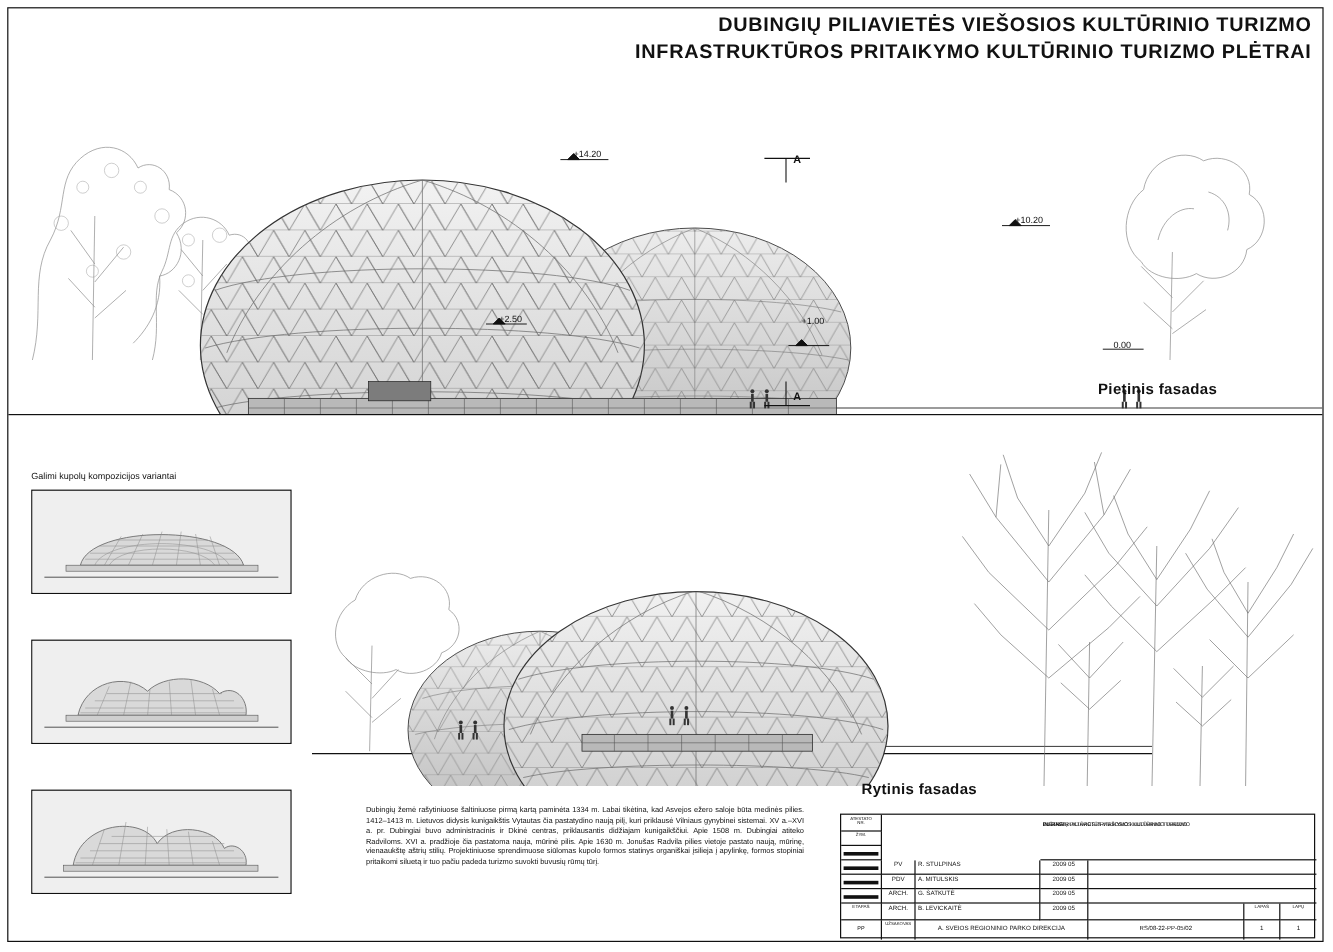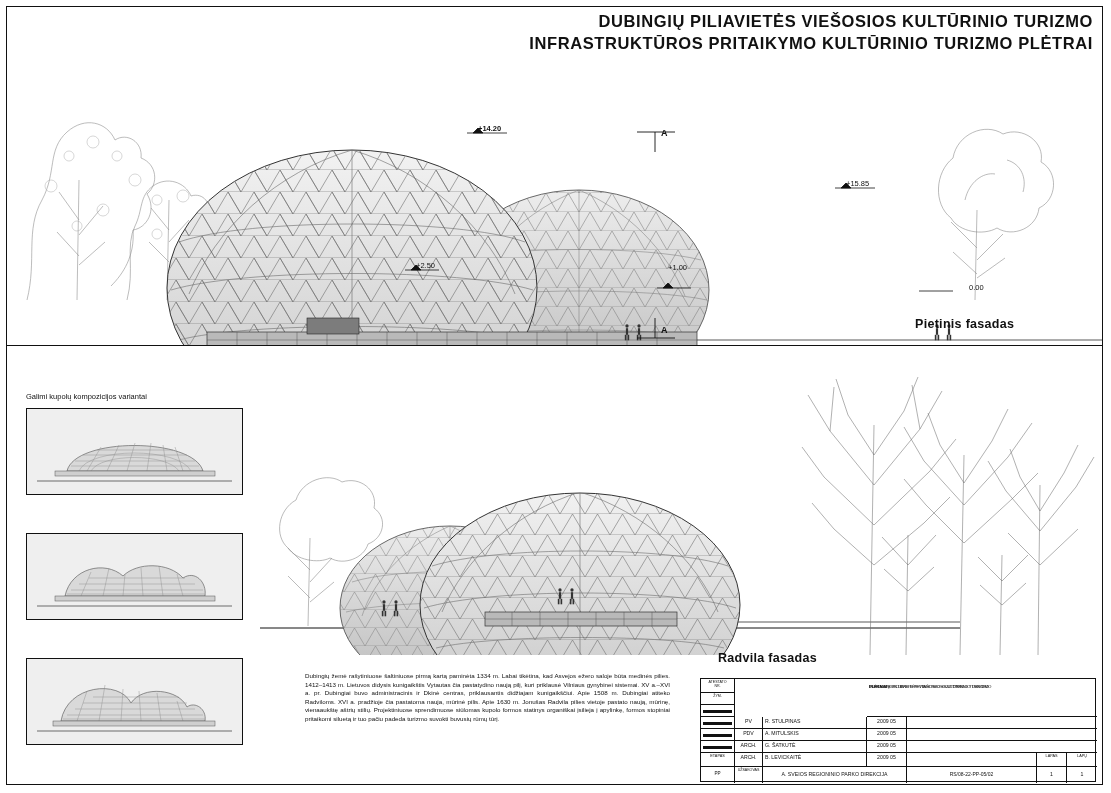--- a/index.html
+++ b/index.html
@@ -218,25 +218,25 @@
 
       <g stroke="#111" stroke-width="0.9">
         <line x1="630" y1="72" x2="668" y2="72"></line>
         <line x1="648" y1="72" x2="648" y2="92"></line>
         <line x1="630" y1="278" x2="668" y2="278"></line>
         <line x1="648" y1="258" x2="648" y2="278"></line>
       </g>
     </svg>
   </div>
 
-  <div class="lvl" style="left:478px;top:124px;font-weight:bold;">+14.20</div>
-  <div class="lvl" style="left:846px;top:179px;">+15.85</div>
+  <div class="lvl" style="left:478px;top:124px;">+14.20</div>
+  <div class="lvl" style="left:846px;top:179px;">+10.20</div>
   <div class="lvl" style="left:416px;top:261px;">+2.50</div>
   <div class="lvl" style="left:668px;top:263px;">+1.00</div>
-  <div class="lvl" style="left:928px;top:283px;margin-left:41px;">0.00</div>
+  <div class="lvl" style="left:928px;top:283px;">0.00</div>
   <div class="secmark" style="left:661px;top:128px;">A</div>
   <div class="secmark" style="left:661px;top:325px;">A</div>
   <div class="facade-name" style="left:915px;top:317px;">Pietinis fasadas</div>
 
   <div class="divider" style="top:345px;"></div>
 
   <div class="variants-head">Galimi kupolų kompozicijos variantai</div>
 
   <div class="variant" id="var1">
     <svg width="215" height="85" viewBox="0 0 215 85">
@@ -391,21 +391,21 @@
         <path d="M160 290 L164 90 M164 140 L124 96 M164 140 L208 92 M164 178 L126 140 M164 178 L212 134 M164 118 L140 80 M164 118 L192 76"></path>
         <path d="M124 96 L104 62 M208 92 L232 58 M126 140 L104 114 M212 134 L238 108 M140 80 L128 48 M192 76 L208 44"></path>
         <path d="M238 290 L240 120 M240 166 L206 126 M240 166 L276 122 M240 200 L208 168 M240 200 L278 164 M240 146 L220 112 M240 146 L264 108"></path>
         <path d="M206 126 L188 96 M276 122 L294 92 M220 112 L210 84 M264 108 L278 80"></path>
         <path d="M106 290 L108 170 M108 200 L82 172 M108 200 L136 170 M108 226 L84 204 M108 226 L134 202"></path>
         <path d="M200 290 L202 190 M202 216 L178 192 M202 216 L228 190 M202 240 L180 220 M202 240 L226 218"></path>
       </g>
     </svg>
   </div>
 
-  <div class="facade-name" style="left:718px;top:651px;">Radvila fasadas</div>
+  <div class="facade-name" style="left:718px;top:651px;">Rytinis fasadas</div>
 
   <div class="desc">Dubingių žemė rašytiniuose šaltiniuose pirmą kartą paminėta 1334 m. Labai tikėtina, kad Asvejos ežero saloje būta medinės pilies.  1412–1413 m. Lietuvos didysis kunigaikštis Vytautas čia pastatydino naują pilį, kuri priklausė Vilniaus gynybinei sistemai. XV a.–XVI a. pr. Dubingiai buvo administracinis ir Dkinė centras, priklausantis didžiajam kunigaikščiui. Apie 1508 m. Dubingiai atiteko Radviloms. XVI a. pradžioje čia pastatoma nauja, mūrinė pilis. Apie 1630 m. Jonušas Radvila pilies vietoje pastato naują, mūrinę, vienaaukštę aštrių stilių. Projektiniuose sprendimuose siūlomas kupolo formos statinys organiškai įsilieja į apylinkę, formos stopiniai pritaikomi siluetą ir tuo pačiu padeda turizmo suvokti buvusių rūmų tūrį.</div>
 
   <div class="tb">
 
     <div class="cell center" style="left:0;top:0;width:34px;height:14px;font-size:3.6px;line-height:4.4px;">ATESTATO<br>NR.</div>
     <div class="cell center" style="left:0;top:14px;width:34px;height:12px;font-size:3.6px;">ŽYM.</div>
     <div class="cell" style="left:0;top:26px;width:34px;height:12px;">
         <div class="bar" style="position:relative;margin-top:4px;"></div>
       </div>

